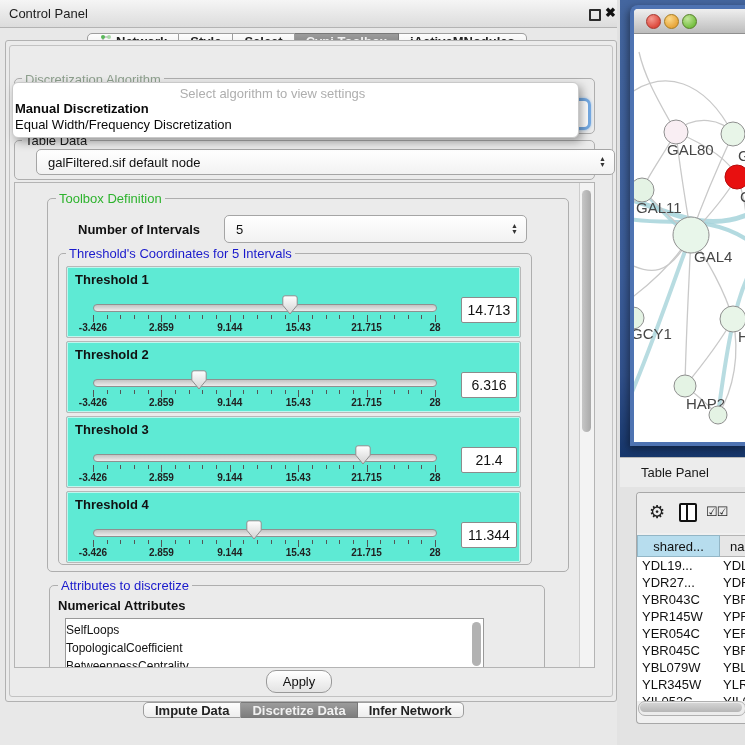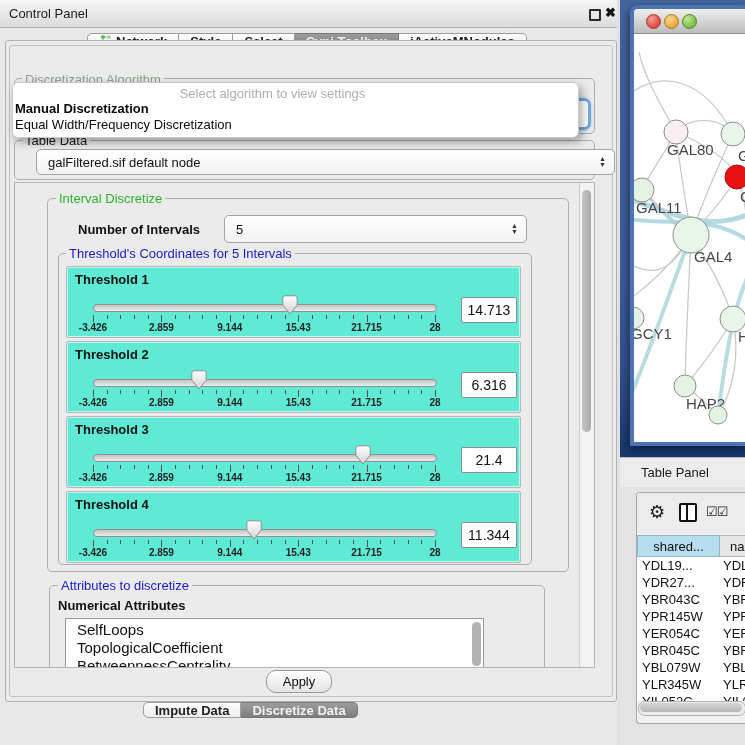--- a/index.html
+++ b/index.html
@@ -63,21 +63,21 @@
   .tick{position:absolute;width:1px;background:#555;}
   .tick.minor{top:48px;height:4px;}
   .tick.major{top:48px;height:7px;}
   .ticklab{position:absolute;top:55px;transform:translateX(-50%);font-size:10px;font-weight:bold;color:#222;white-space:nowrap;}
   .thr-value{position:absolute;left:394px;top:30px;width:54px;height:24px;background:#fff;
     border:1px solid #8c8c8c;border-radius:2px;font-size:14px;color:#111;text-align:center;
     font-family:"Liberation Sans",sans-serif;padding:0;}
 
   
   .attr-list{position:absolute;background:#fff;border:1px solid #999;}
-  .attr-item{font-size:15px;color:#111;height:18px;line-height:18px;padding-left:11px;white-space:nowrap;}
+  .attr-item{font-size:12px;color:#111;height:18px;line-height:18px;white-space:nowrap;}
   .list-vthumb{position:absolute;right:2px;top:3px;width:9px;height:44px;border-radius:5px;background:#b2b2b2;}
 
   .apply-btn{position:absolute;left:266px;top:670px;width:64px;height:21px;
     background:linear-gradient(#ffffff,#e3e3e3);border:1px solid #999;border-radius:10px;
     font-size:13px;color:#111;display:flex;align-items:center;justify-content:center;}
 
   
   .desktop{position:absolute;left:620px;top:0;width:125px;height:457px;
     background:linear-gradient(180deg,#44669f 0%,#3c5e9b 60%,#32528d 82%,#1d3d74 96%,#16366b 100%);}
   .macwin{position:absolute;left:630px;top:5px;width:115px;height:433px;
@@ -178,21 +178,21 @@
       <span>galFiltered.sif default node</span>
       <span class="arrows">
         <span>▲</span>
           <span>▼</span>
       </span>
     </div>
 
     <div class="scrollpane">
 
       <div class="group" style="left:32px;top:15px;width:520px;height:372px;">
-        <div class="gtitle g-green" style="left:8px;top:-8px;">Interval Discretize</div>
+        <div class="gtitle g-green" style="left:8px;top:-8px;">Toolbox Definition</div>
         <div style="position:absolute;left:30px;top:23px;font-size:13px;font-weight:bold;color:#111;">Number of Intervals</div>
         <div class="combo" style="left:176px;top:16px;width:290px;height:26px;">
           <span>5</span>
           <span class="arrows">
             <span>▲</span>
               <span>▼</span>
           </span>
         </div>
 
         <div class="group" style="left:10px;top:54px;width:472px;height:310px;">
@@ -427,20 +427,23 @@
       <span>Apply</span>
     </div>
 
     <div class="segbar" id="bottom-tabs" style="left:143px;top:702px;">
         <div class="seg">
           <span>Impute Data</span>
         </div>
         <div class="seg sel">
           <span>Discretize Data</span>
         </div>
+        <div class="seg">
+          <span>Infer Network</span>
+        </div>
       </div>
   </div>
 
   <div class="desktop"></div>
 
   <div class="macwin">
     <div class="mw-titlebar">
       <span class="light l-red"></span>
       <span class="light l-yellow"></span>
       <span class="light l-green"></span>

